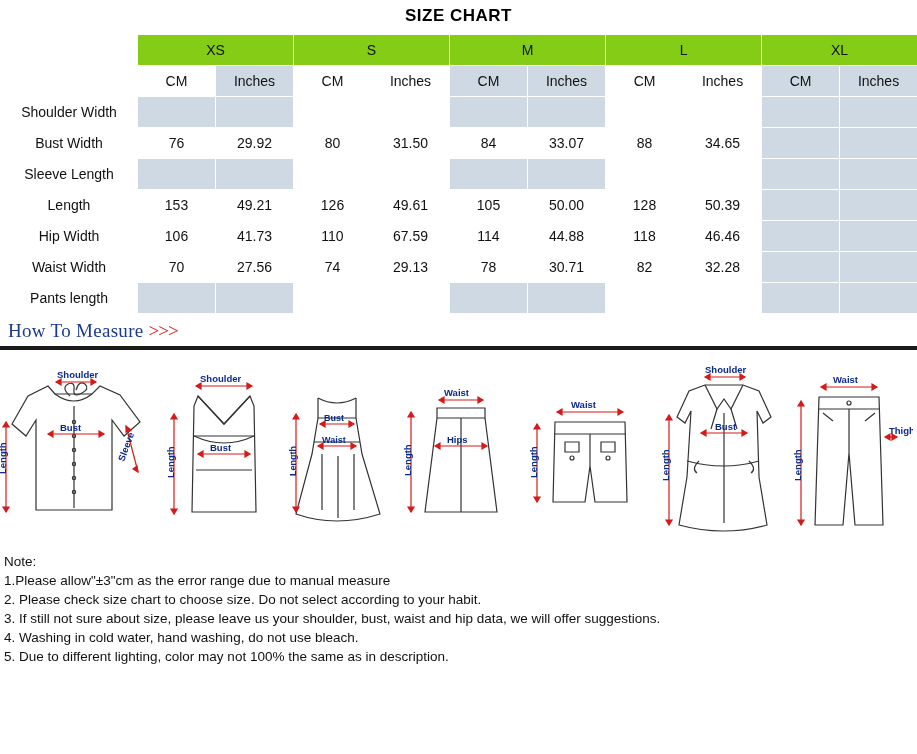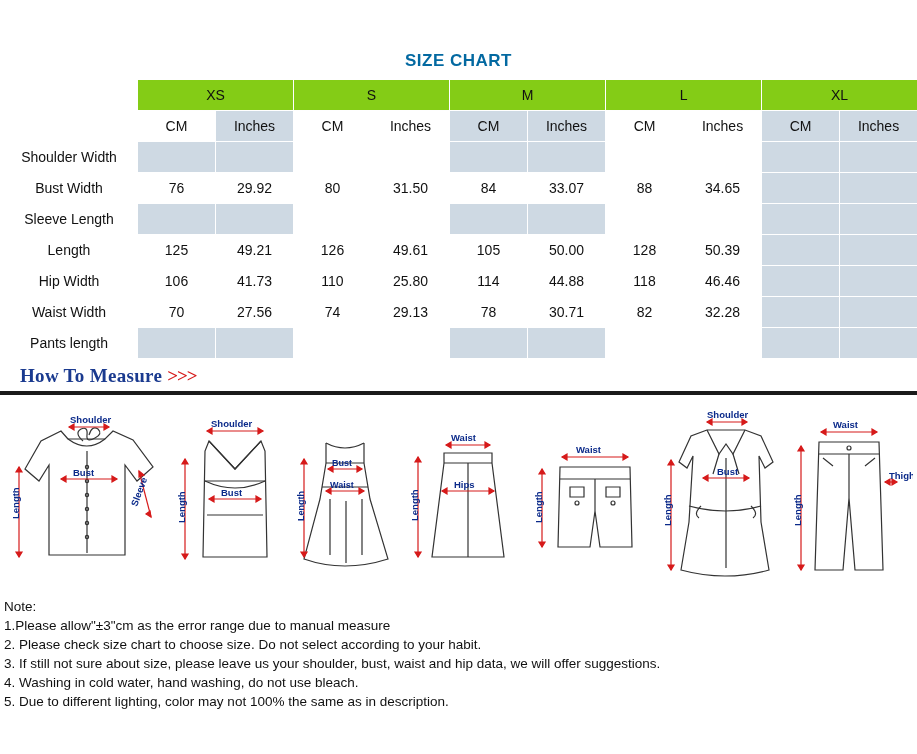--- a/index.html
+++ b/index.html
@@ -12,22 +12,21 @@
     overflow: hidden;
   }
   .page { width: 917px; height: 754px; position: relative; }
 
   .chart-title {
     text-align: center;
     font-size: 17px;
     font-weight: bold;
     letter-spacing: 0.5px;
     padding: 6px 0 8px 0;
-    color: #0369a1;
-    margin-top: 45px;
+    color: #000000;
   }
 
   table.size-chart {
     width: 917px;
     border-collapse: collapse;
     table-layout: fixed;
   }
   table.size-chart td, table.size-chart th {
     border: 1px solid #ffffff;
     text-align: center;
@@ -58,41 +57,41 @@
     font-weight: bold;
     height: 36px;
   }
   td.unit-head {
     font-size: 13.5px;
     height: 28px;
   }
 
   .how-to-measure {
     margin-top: 6px;
-    padding-left: 20px;
+    padding-left: 8px;
     font-size: 19px;
-    font-weight: bold;
+    font-weight: normal;
     color: #1a3a8f;
     font-family: "Liberation Serif", serif;
     letter-spacing: 0.3px;
   }
   .how-to-measure .arrows { color: #d61a1a; letter-spacing: -1px; }
   .hr-bar {
     height: 4px;
     background: #1a1a1a;
     margin: 4px 0 0 0;
     width: 917px;
   }
 
   .figures {
     display: flex;
     align-items: flex-end;
     justify-content: space-between;
     height: 196px;
-    padding: 4px 4px 0 13px;
+    padding: 4px 4px 0 0;
   }
   .figure { position: relative; }
 
   .notes {
     padding: 6px 8px 0 4px;
     font-size: 13.5px;
     line-height: 19px;
     color: #111;
   }
   .notes div { white-space: nowrap; }
@@ -176,37 +175,37 @@
         <td class="cell-plain"></td>
         <td class="cell-shaded"></td>
         <td class="cell-shaded"></td>
         <td class="cell-plain"></td>
         <td class="cell-plain"></td>
         <td class="cell-shaded"></td>
         <td class="cell-shaded"></td>
       </tr>
       <tr>
         <td class="row-label">Length</td>
-        <td class="cell-plain">125</td>
+        <td class="cell-plain">153</td>
         <td class="cell-plain">49.21</td>
         <td class="cell-plain">126</td>
         <td class="cell-plain">49.61</td>
         <td class="cell-plain">105</td>
         <td class="cell-plain">50.00</td>
         <td class="cell-plain">128</td>
         <td class="cell-plain">50.39</td>
         <td class="cell-shaded"></td>
         <td class="cell-shaded"></td>
       </tr>
       <tr>
         <td class="row-label">Hip Width</td>
         <td class="cell-plain">106</td>
         <td class="cell-plain">41.73</td>
         <td class="cell-plain">110</td>
-        <td class="cell-plain">25.80</td>
+        <td class="cell-plain">67.59</td>
         <td class="cell-plain">114</td>
         <td class="cell-plain">44.88</td>
         <td class="cell-plain">118</td>
         <td class="cell-plain">46.46</td>
         <td class="cell-shaded"></td>
         <td class="cell-shaded"></td>
       </tr>
       <tr>
         <td class="row-label">Waist Width</td>
         <td class="cell-plain">70</td>

